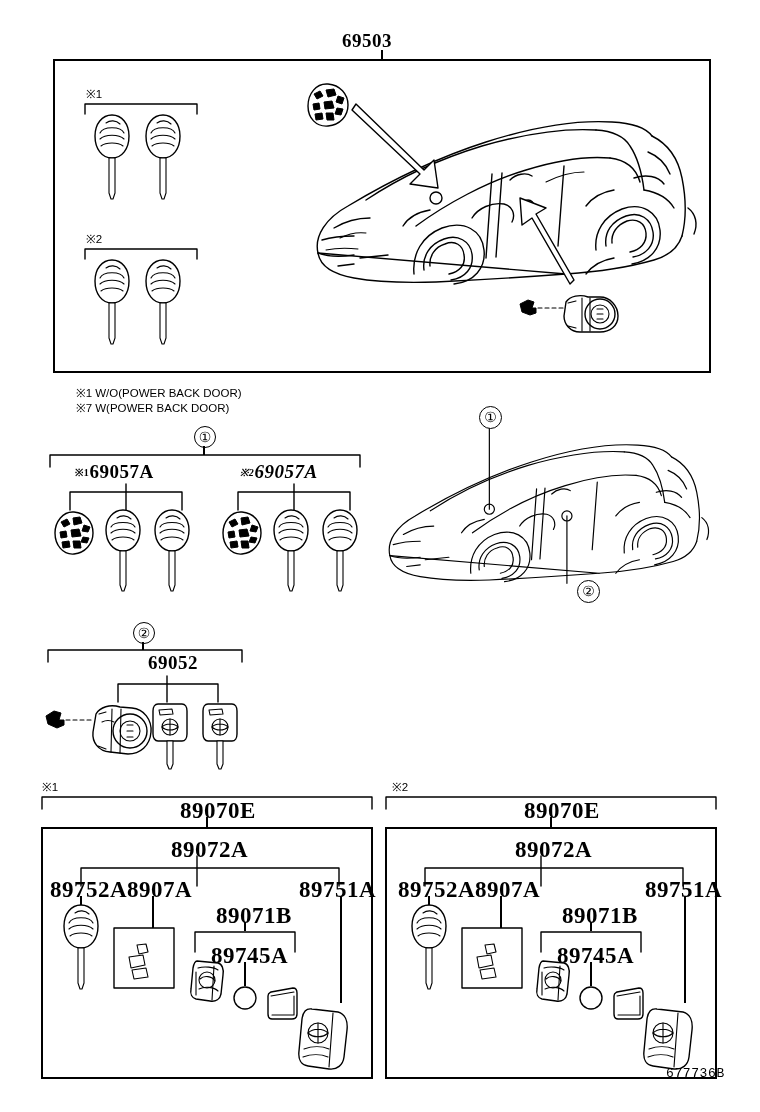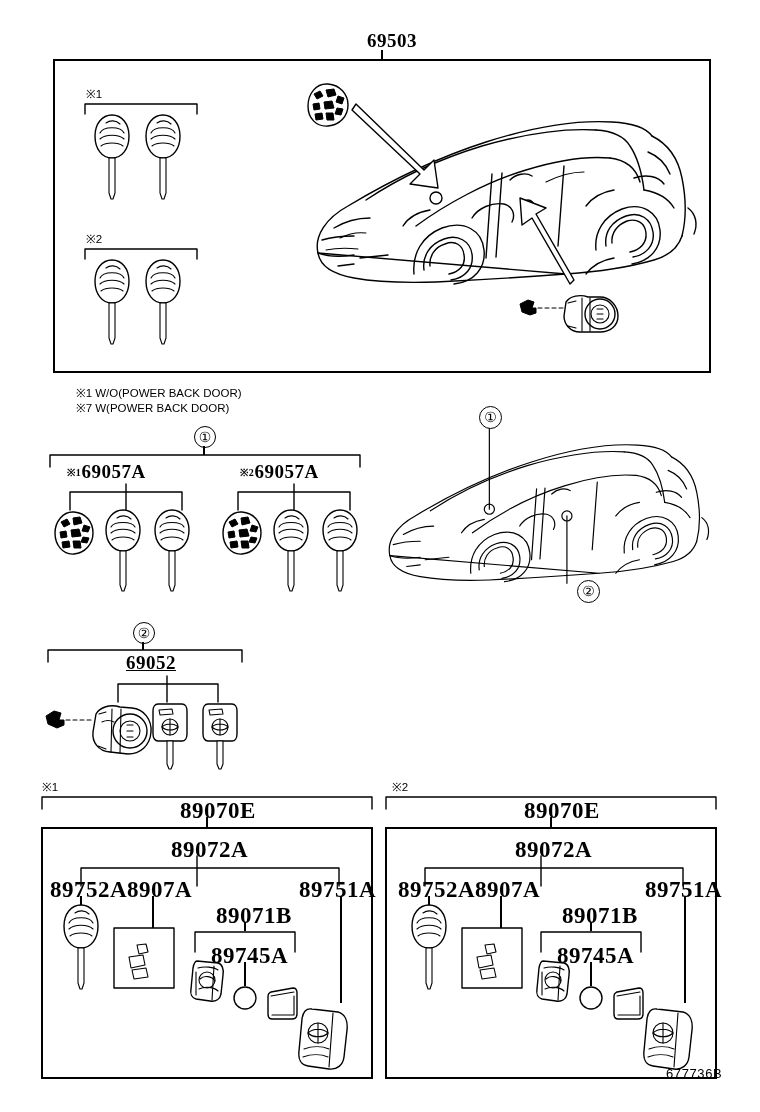--- a/index.html
+++ b/index.html
@@ -21,21 +21,21 @@
   svg{display:block;overflow:visible;}
   .s{fill:none;stroke:#000;stroke-width:1.4;stroke-linejoin:round;stroke-linecap:round;}
   .s2{fill:none;stroke:#000;stroke-width:1.1;stroke-linejoin:round;stroke-linecap:round;}
   .sf{fill:#000;stroke:#000;stroke-width:1;}
   .sw{fill:#fff;stroke:#000;stroke-width:1.4;stroke-linejoin:round;}
   .sw2{fill:#fff;stroke:#000;stroke-width:1.1;stroke-linejoin:round;}
 </style>
 </head>
 <body>
 
-<div class="abs pn pn-lg" style="left:367px;top:31px;">69503</div>
+<div class="abs pn pn-lg" style="left:342px;top:31px;">69503</div>
 <div class="abs vline" style="left:381px;top:50px;height:10px;"></div>
 
 <div class="abs frame" style="left:53px;top:59px;width:658px;height:314px;"></div>
 
 <div class="abs note" style="left:86px;top:87px;">※1</div>
 <svg class="abs" style="left:84px;top:103px;" width="114" height="12">
   <path class="s" d="M1 11 L1 1 L113 1 L113 11"></path>
 </svg>
 
 <svg class="abs" style="left:89px;top:113px;" width="46" height="88">
@@ -155,24 +155,24 @@
 
 <div class="abs note" style="left:76px;top:386px;">※1 W/O(POWER BACK DOOR)</div>
 <div class="abs note" style="left:76px;top:401px;">※7 W(POWER BACK DOOR)</div>
 
 <div class="abs circ" style="left:194px;top:426px;width:20px;height:20px;">①</div>
 <div class="abs vline" style="left:203px;top:446px;height:9px;"></div>
 <svg class="abs" style="left:49px;top:454px;" width="312" height="14">
   <path class="s" d="M1 13 L1 1 L311 1 L311 13"></path>
 </svg>
 
-<div class="abs pn pn-lg" style="left:67px;top:462px;">
+<div class="abs pn pn-lg" style="left:75px;top:462px;">
   <span class="mark">※1</span><span>69057A</span>
 </div>
-<div class="abs pn pn-lg" style="left:240px;top:462px;">
+<div class="abs pn pn-lg" style="left:240px;top:462px;font-style:italic;">
   <span class="mark">※2</span><span>69057A</span>
 </div>
 
 <svg class="abs" style="left:68px;top:484px;" width="116" height="26">
   <path class="s" d="M58 0 L58 8 M2 26 L2 8 L114 8 L114 26 M58 8 L58 26"></path>
 </svg>
 <svg class="abs" style="left:52px;top:510px;" width="44" height="46">
   <path class="sw" d="M22 2 C34 3 41 12 41 23 C41 34 33 43 22 44 C11 45 3 35 3 23 C3 12 11 1 22 2 Z"></path>
   <g class="sf" stroke-width="1">
     <path d="M9 12 L15 9 L18 14 L12 17 Z"></path>
@@ -275,21 +275,21 @@
   <path class="s" d="M232 128 L232 208"></path>
 </svg>
 <div class="abs circ" style="left:479px;top:406px;width:21px;height:21px;">①</div>
 <div class="abs circ" style="left:577px;top:580px;width:21px;height:21px;">②</div>
 
 <div class="abs circ" style="left:133px;top:622px;width:20px;height:20px;">②</div>
 <div class="abs vline" style="left:142px;top:642px;height:8px;"></div>
 <svg class="abs" style="left:47px;top:649px;" width="196" height="14">
   <path class="s" d="M1 13 L1 1 L195 1 L195 13"></path>
 </svg>
-<div class="abs pn pn-lg" style="left:126px;top:653px;text-decoration:underline;">69052</div>
+<div class="abs pn pn-lg" style="left:148px;top:653px;">69052</div>
 <svg class="abs" style="left:116px;top:676px;" width="104" height="26">
   <path class="s" d="M51 0 L51 8 M2 26 L2 8 L102 8 L102 26 M51 8 L51 26"></path>
 </svg>
 
 <svg class="abs" style="left:44px;top:698px;" width="112" height="68">
   <path class="sf" stroke-width="1" d="M2 18 L10 13 L17 15 L15 22 L20 22 L20 27 L13 30 L4 26 Z"></path>
   <path class="s2" stroke-dasharray="4 3" d="M22 22 L50 22"></path>
   <path class="sw" d="M52 16 C56 9 66 6 76 9 L88 10 C100 11 108 22 107 34 C106 48 96 56 84 56 L66 54 C54 53 48 44 49 34 Z"></path>
   <circle class="sw" cx="86" cy="33" r="17"></circle>
   <circle class="sw2" cx="86" cy="33" r="10"></circle>
@@ -441,13 +441,13 @@
 </svg>
 <svg class="abs" style="left:641px;top:1005px;" width="56" height="68">
   <path class="sw" d="M16 4 L42 7 C49 9 52 16 51 25 L48 52 C47 60 41 65 33 64 L12 61 C5 60 2 54 3 46 L6 14 C7 7 10 3 16 4 Z"></path>
   <path class="s2" d="M37 8 L33 62"></path>
   <circle class="s2" cx="22" cy="28" r="10"></circle>
   <path class="s2" d="M12 28 C17 23 27 23 32 28 M12 28 C17 33 27 33 32 28 M22 18 L22 38"></path>
   <path class="s2" d="M8 44 C16 41 26 41 33 44"></path>
   <path class="s2" d="M7 52 C15 49 25 49 32 52"></path>
 </svg>
 
-<div class="abs footer" style="left:666px;top:1066px;">677736B</div>
+<div class="abs footer" style="left:666px;top:1066px;font-family:Liberation Mono, monospace;">677736B</div>
 
 </body></html>

